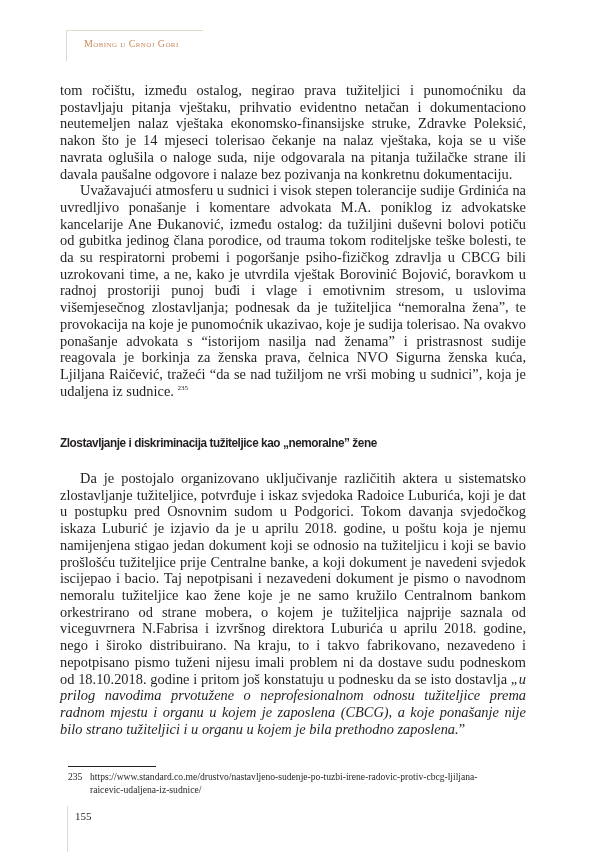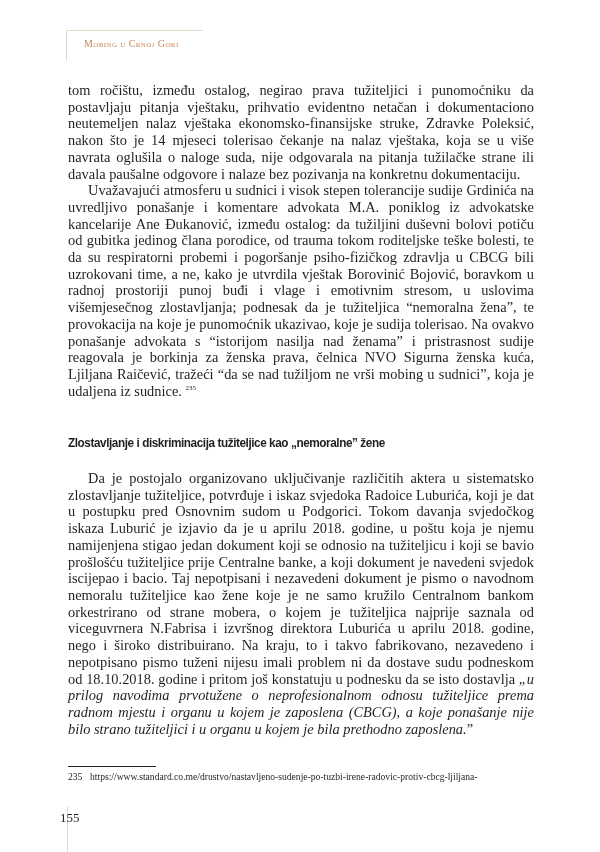--- a/index.html
+++ b/index.html
@@ -15,21 +15,21 @@
       border-top: 1.5px solid #e0dccb;
       border-left: 1.5px solid #e0dccb;
     }
     .header-title {
       position: absolute; left: 84px; top: 38px;
       font-size: 10px; letter-spacing: 0.4px;
       font-variant: small-caps; color: #c8895a;
       font-family: Liberation Serif, serif;
     }
     .content {
-      position: absolute; left: 68px; top: 82px; width: 466px;
+      position: absolute; left: 60px; top: 82px; width: 466px;
       font-size: 14.4px; line-height: 16.7px;
     }
     .para { margin: 0; text-align: justify; text-indent: 0; }
     .para.indent { text-indent: 20px; }
     sup.fnref { font-size: 7px; vertical-align: 6px; line-height: 0; }
     .section-heading {
       margin: 36px 0 18px 0;
       font-family: "Liberation Sans", "DejaVu Sans", sans-serif;
       font-weight: bold; font-size: 13.4px; letter-spacing: -0.5px;
       transform: scaleX(0.88); transform-origin: left;
@@ -44,38 +44,39 @@
       position: absolute; left: 68px; top: 770px; width: 470px;
       font-size: 9.6px; line-height: 13px;
     }
     .footnote .fn-num { display: inline-block; width: 22px; }
     .footnote .fn-cont { padding-left: 22px; display: block; }
     .page-number-bar {
       position: absolute; left: 67px; top: 806px; height: 46px;
       border-left: 1.5px solid #e0dccb;
     }
     .page-number {
-      position: absolute; left: 60px; top: 810px;
-      font-size: 13px;
+      position: absolute; left: 75px; top: 810px;
+      font-size: 11px;
     }
   </style>
 </head>
 <body>
 
 <div class="header-box"></div>
 <div class="header-title">Mobing u Crnoj Gori</div>
 
 <div class="content">
   <p class="para">tom ročištu, između ostalog, negirao prava tužiteljici i punomoćniku da postavljaju pitanja vještaku, prihvatio evidentno netačan i dokumentaciono neutemeljen nalaz vještaka ekonomsko-finansijske struke, Zdravke Poleksić, nakon što je 14 mjeseci tolerisao čekanje na nalaz vještaka, koja se u više navrata oglušila o naloge suda, nije odgovarala na pitanja tužilačke strane ili davala paušalne odgovore i nalaze bez pozivanja na konkretnu dokumentaciju.</p>
   <p class="para indent"><span>Uvažavajući atmosferu u sudnici i visok stepen tolerancije sudije Grdinića na uvredljivo ponašanje i komentare advokata M.A. poniklog iz advokatske kancelarije Ane Đukanović, između ostalog: da tužiljini duševni bolovi potiču od gubitka jedinog člana porodice, od trauma tokom roditeljske teške bolesti, te da su respiratorni probemi i pogoršanje psiho-fizičkog zdravlja u CBCG bili uzrokovani time, a ne, kako je utvrdila vještak Borovinić Bojović, boravkom u radnoj prostoriji punoj buđi i vlage i emotivnim stresom, u uslovima višemjesečnog zlostavljanja; podnesak da je tužiteljica “nemoralna žena”, te provokacija na koje je punomoćnik ukazivao, koje je sudija tolerisao. Na ovakvo ponašanje advokata s “istorijom nasilja nad ženama” i pristrasnost sudije reagovala je borkinja za ženska prava, čelnica NVO Sigurna ženska kuća, Ljiljana Raičević, tražeći “da se nad tužiljom ne vrši mobing u sudnici”, koja je udaljena iz sudnice.</span> <sup class="fnref">235</sup></p>
 
   <div class="section-heading">Zlostavljanje i diskriminacija tužiteljice kao „nemoralne” žene</div>
 
   <p class="para indent"><span>Da je postojalo organizovano uključivanje različitih aktera u sistematsko zlostavljanje tužiteljice, potvrđuje i iskaz svjedoka Radoice Luburića, koji je dat u postupku pred Osnovnim sudom u Podgorici. Tokom davanja svjedočkog iskaza Luburić je izjavio da je u aprilu 2018. godine, u poštu koja je njemu namijenjena stigao jedan dokument koji se odnosio na tužiteljicu i koji se bavio prošlošću tužiteljice prije Centralne banke, a koji dokument je navedeni svjedok iscijepao i bacio. Taj nepotpisani i nezavedeni dokument je pismo o navodnom nemoralu tužiteljice kao žene koje je ne samo kružilo Centralnom bankom orkestrirano od strane mobera, o kojem je tužiteljica najprije saznala od viceguvrnera N.Fabrisa i izvršnog direktora Luburića u aprilu 2018. godine, nego i široko distribuirano. Na kraju, to i takvo fabrikovano, nezavedeno i nepotpisano pismo tuženi nijesu imali problem ni da dostave sudu podneskom od 18.10.2018. godine i pritom još konstatuju u podnesku da se isto dostavlja </span><em>„u prilog navodima prvotužene o neprofesionalnom odnosu tužiteljice prema radnom mjestu i organu u kojem je zaposlena (CBCG), a koje ponašanje nije bilo strano tužiteljici i u organu u kojem je bila prethodno zaposlena.</em><span>”</span></p>
 </div>
 
 <div class="footnote-rule"></div>
 <div class="footnote">
   <span class="fn-num">235</span><span>https://www.standard.co.me/drustvo/nastavljeno-sudenje-po-tuzbi-irene-radovic-protiv-cbcg-ljiljana-</span>
+  <span class="fn-cont">raicevic-udaljena-iz-sudnice/</span>
 </div>
 
 <div class="page-number-bar"></div>
 <div class="page-number">155</div>
 
 </body></html>

